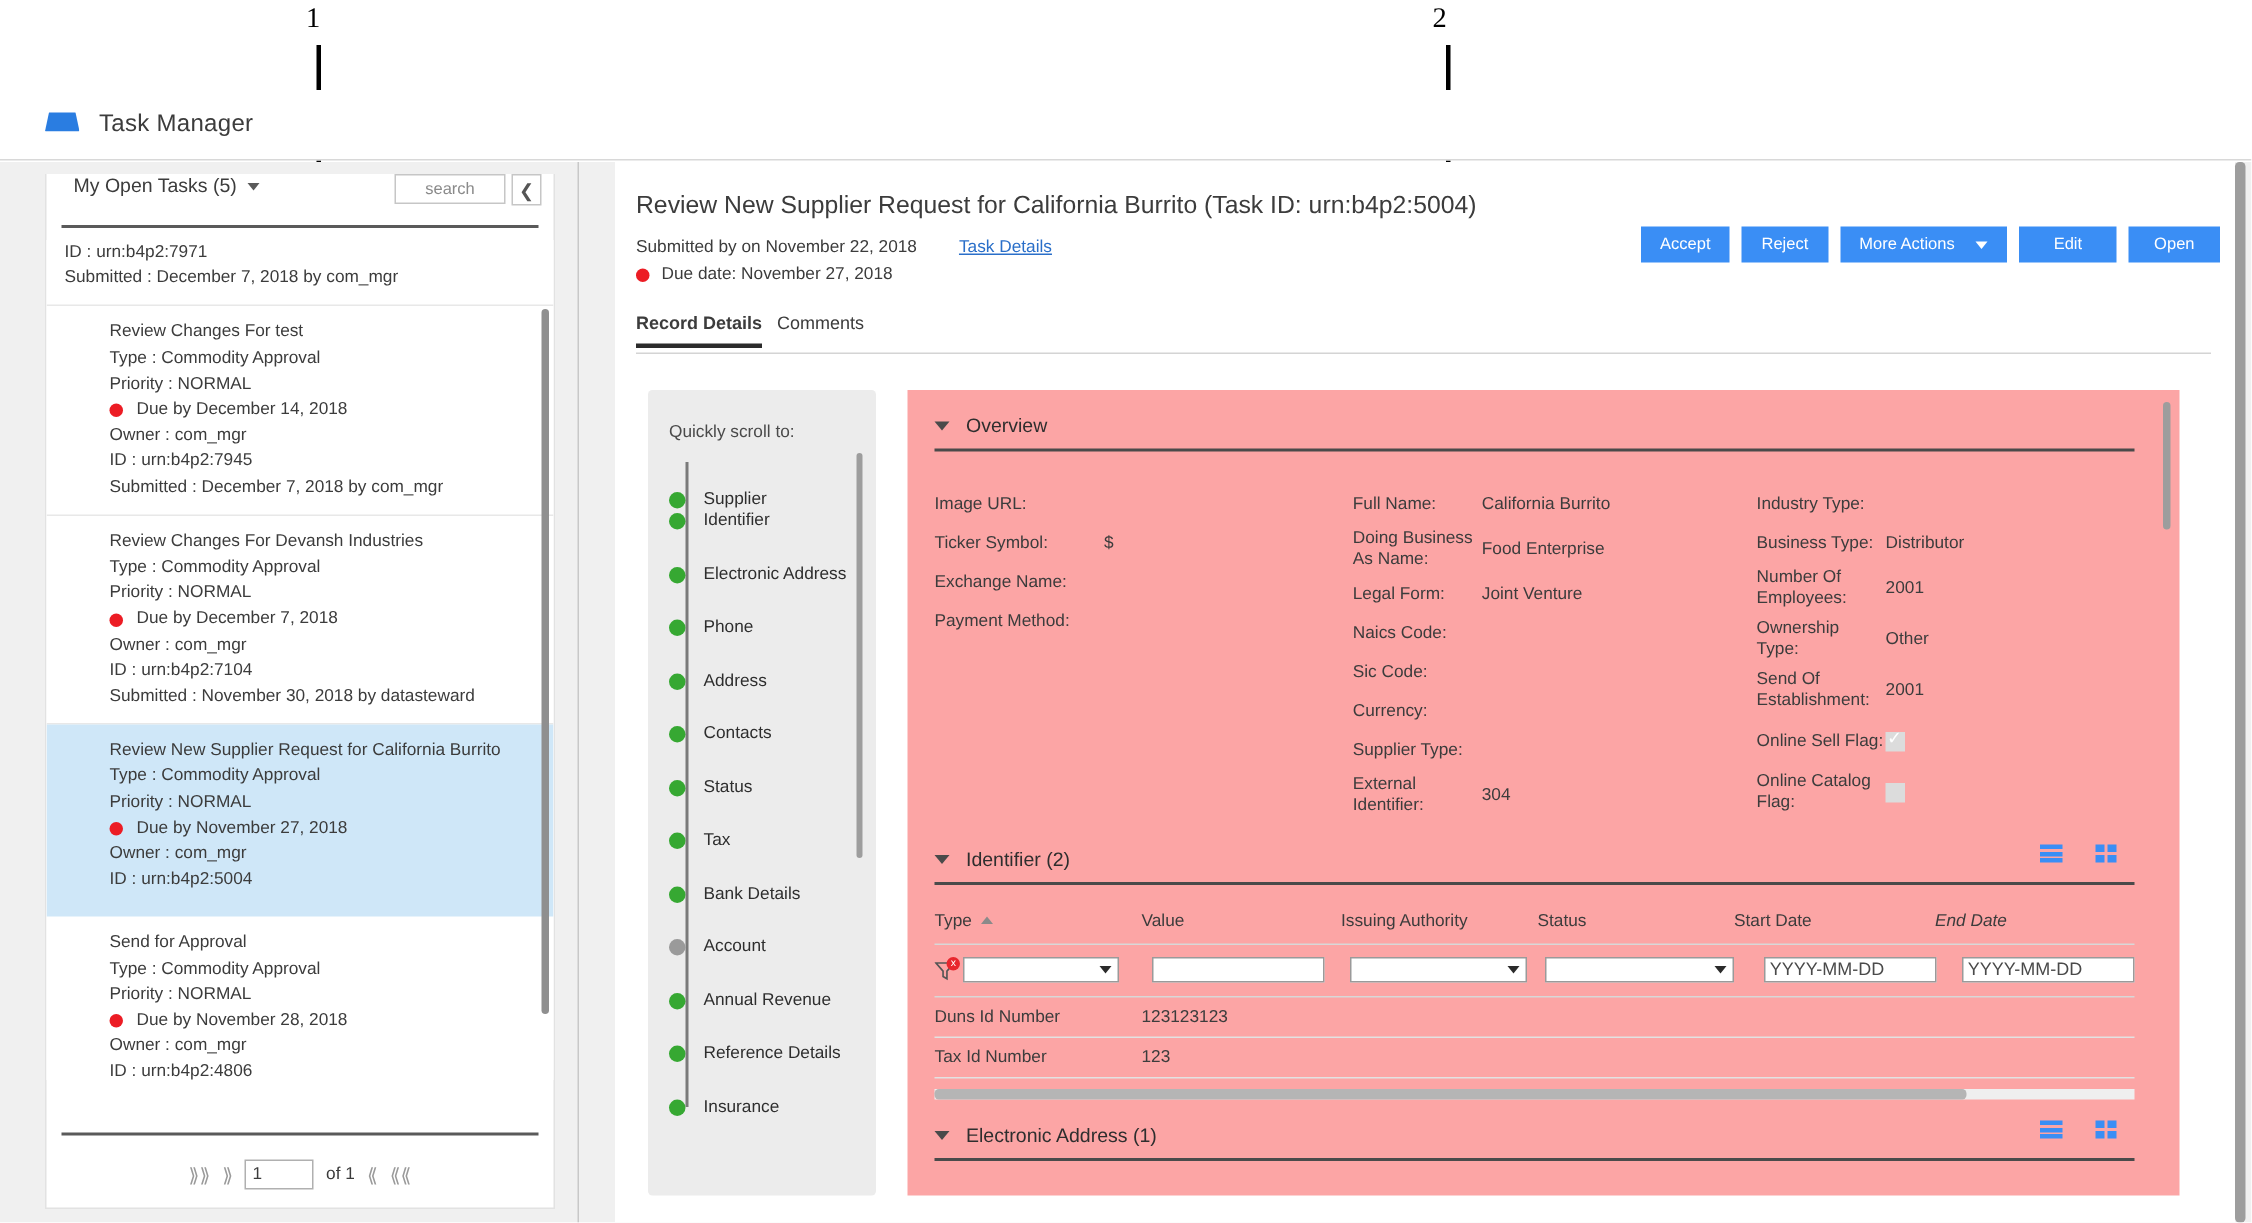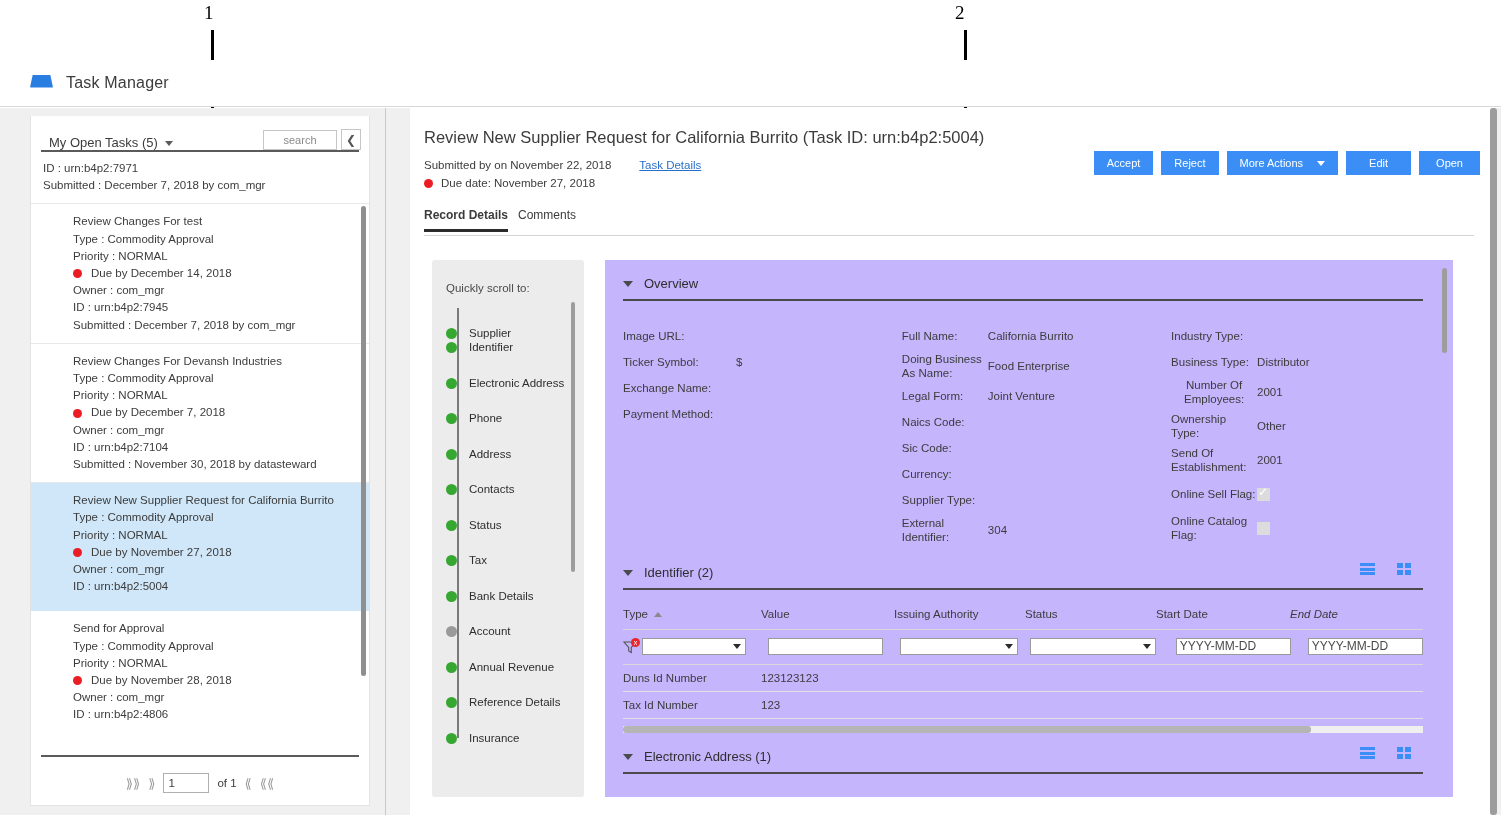--- a/index.html
+++ b/index.html
@@ -33,21 +33,21 @@
   .app-title { margin-left:13px; font-size:16px; color:#3c3c3c; letter-spacing:0.2px; }
 
   
   .page { position:absolute; left:0; top:108px; width:1501px; height:707px; background:#f0f0f0; }
 
   
   .leftpanel {
     position:absolute; left:30px; top:8px; width:340px; height:690px;
     background:#ffffff; border:1px solid #e2e2e2; border-top:none;
   }
-  .lp-head { height:34px; display:flex; align-items:flex-end; padding:0 8px 0 18px; }
+  .lp-head { height:34px; display:flex; align-items:flex-start; padding:0 8px 0 18px; }
   .lp-title { font-size:13px; color:#3c3c3c; white-space:nowrap; }
   .caret-down {
     display:inline-block; margin-left:7px;
     width:0;height:0;border-left:4px solid transparent;border-right:4px solid transparent;
     border-top:5px solid #5a5a5a; vertical-align:middle;
   }
   .lp-search {
     margin-left:auto; width:74px; height:20px; border:1px solid #c6c6c6; background:#fff;
     font-size:11px; color:#8a8a8a; text-align:center; line-height:18px; font-family:"Liberation Sans",sans-serif;
   }
@@ -104,21 +104,21 @@
   }
   .qnav-title { position:absolute; left:14px; top:22px; font-size:11.5px; color:#4a4a4a; }
   .qnav-rail { position:absolute; left:25px; top:48px; width:2px; height:430px; background:#7a7a7a; }
   .qnav-item { position:absolute; left:14px; display:flex; align-items:center; cursor:pointer; }
   .qnav-dot { width:11px;height:11px;border-radius:50%; background:#36a832; flex:none; }
   .qnav-dot.inactive { background:#9a9a9a; }
   .qnav-lbl { margin-left:12px; font-size:11.5px; color:#2e2e2e; white-space:nowrap; }
   .qnav-scroll { position:absolute; right:9px; top:42px; width:4px; height:270px; background:#9d9d9d; border-radius:2px; }
 
   
-  .detail { position:absolute; left:195px; top:152px; width:848px; height:537px; background:#c4b5fd; overflow:hidden; }
+  .detail { position:absolute; left:195px; top:152px; width:848px; height:537px; background:#fca5a5; overflow:hidden; }
   .sec-head { display:flex; align-items:center; font-size:13px; color:#2e2e2e; }
   .sec-caret { width:0;height:0;border-left:5px solid transparent;border-right:5px solid transparent;border-top:6px solid #4a4a4a; margin-right:11px; }
   .sec-rule { height:2px; background:#4a4a4a; margin-top:8px; }
 
   .ov-grid { display:flex; margin-top:22px; }
   .ov-col { display:flex; flex-direction:column; }
   .ov-col.c1 { width:290px; }
   .ov-col.c2 { width:280px; }
   .ov-col.c3 { width:262px; }
   .ov-row { display:flex; min-height:26px; align-items:center; }
@@ -410,21 +410,21 @@
 
             <div class="ov-col c3">
               <div class="ov-row">
                   <span class="ov-lbl">Industry Type:</span>
                   <span class="ov-val"></span>
                 </div>
               <div class="ov-row">
                   <span class="ov-lbl">Business Type:</span>
                   <span class="ov-val">Distributor</span>
                 </div>
-              <div class="ov-row" style="min-height:34px;text-align:center;">
+              <div class="ov-row" style="min-height:34px;">
                   <span class="ov-lbl" style="white-space:normal;line-height:14px;">Number Of Employees:</span>
                   <span class="ov-val">2001</span>
                 </div>
               <div class="ov-row" style="min-height:34px;">
                   <span class="ov-lbl" style="white-space:normal;line-height:14px;">Ownership Type:</span>
                   <span class="ov-val">Other</span>
                 </div>
               <div class="ov-row" style="min-height:34px;">
                   <span class="ov-lbl" style="white-space:normal;line-height:14px;">Send Of Establishment:</span>
                   <span class="ov-val">2001</span>

